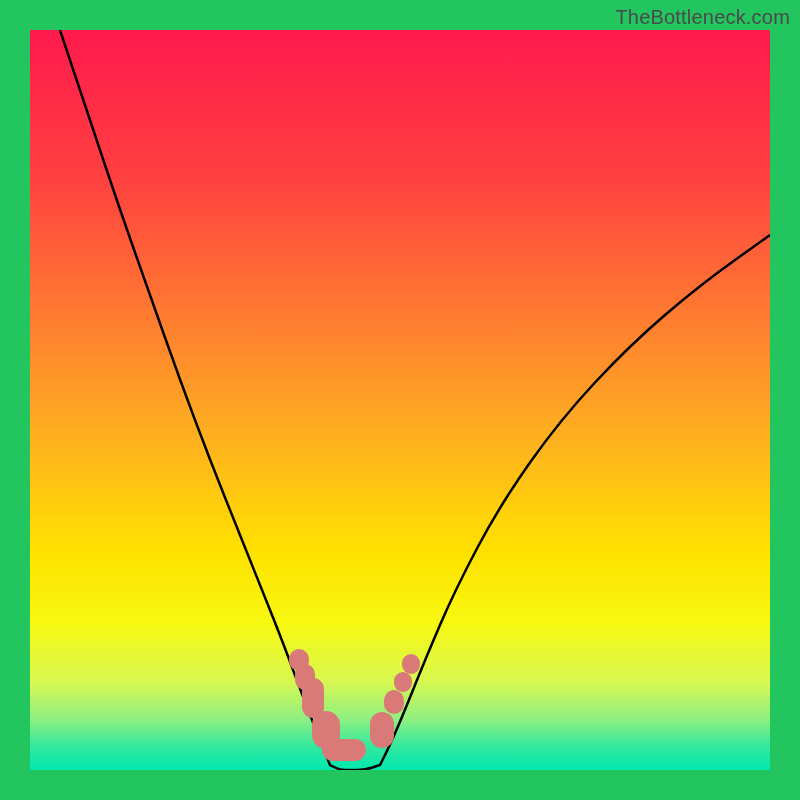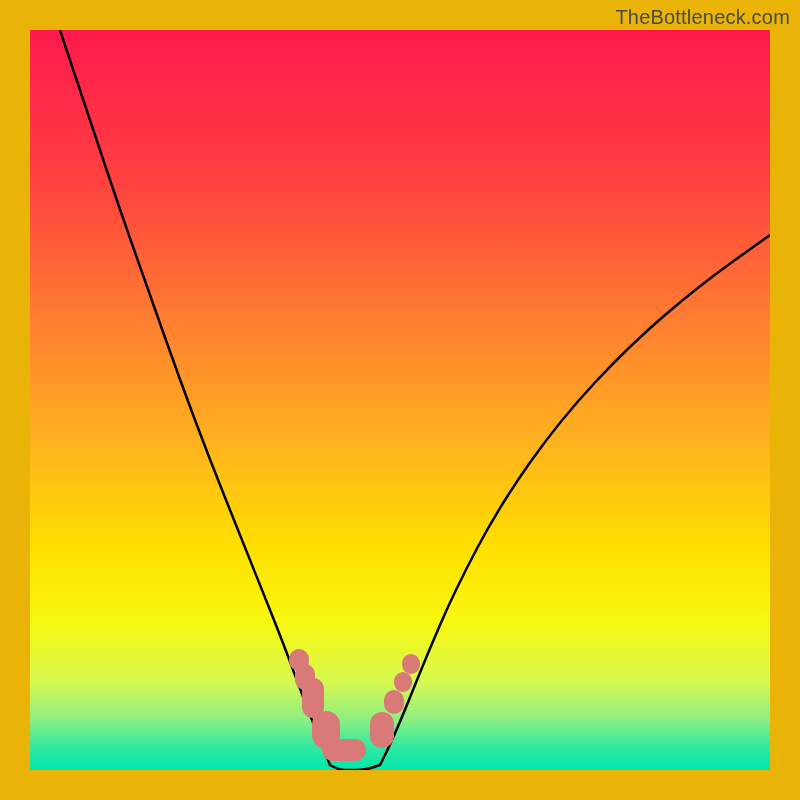--- a/index.html
+++ b/index.html
@@ -9,21 +9,21 @@
     height: 800px;
     background: #000;
     overflow: hidden;
   }
   .frame {
     position: absolute;
     left: 0;
     top: 0;
     width: 800px;
     height: 800px;
-    background: #eab308;
+    background: #22c55e;
   }
   .plot {
     position: absolute;
     left: 30px;
     top: 30px;
     width: 740px;
     height: 740px;
     overflow: hidden;
   }
   .gradient {

